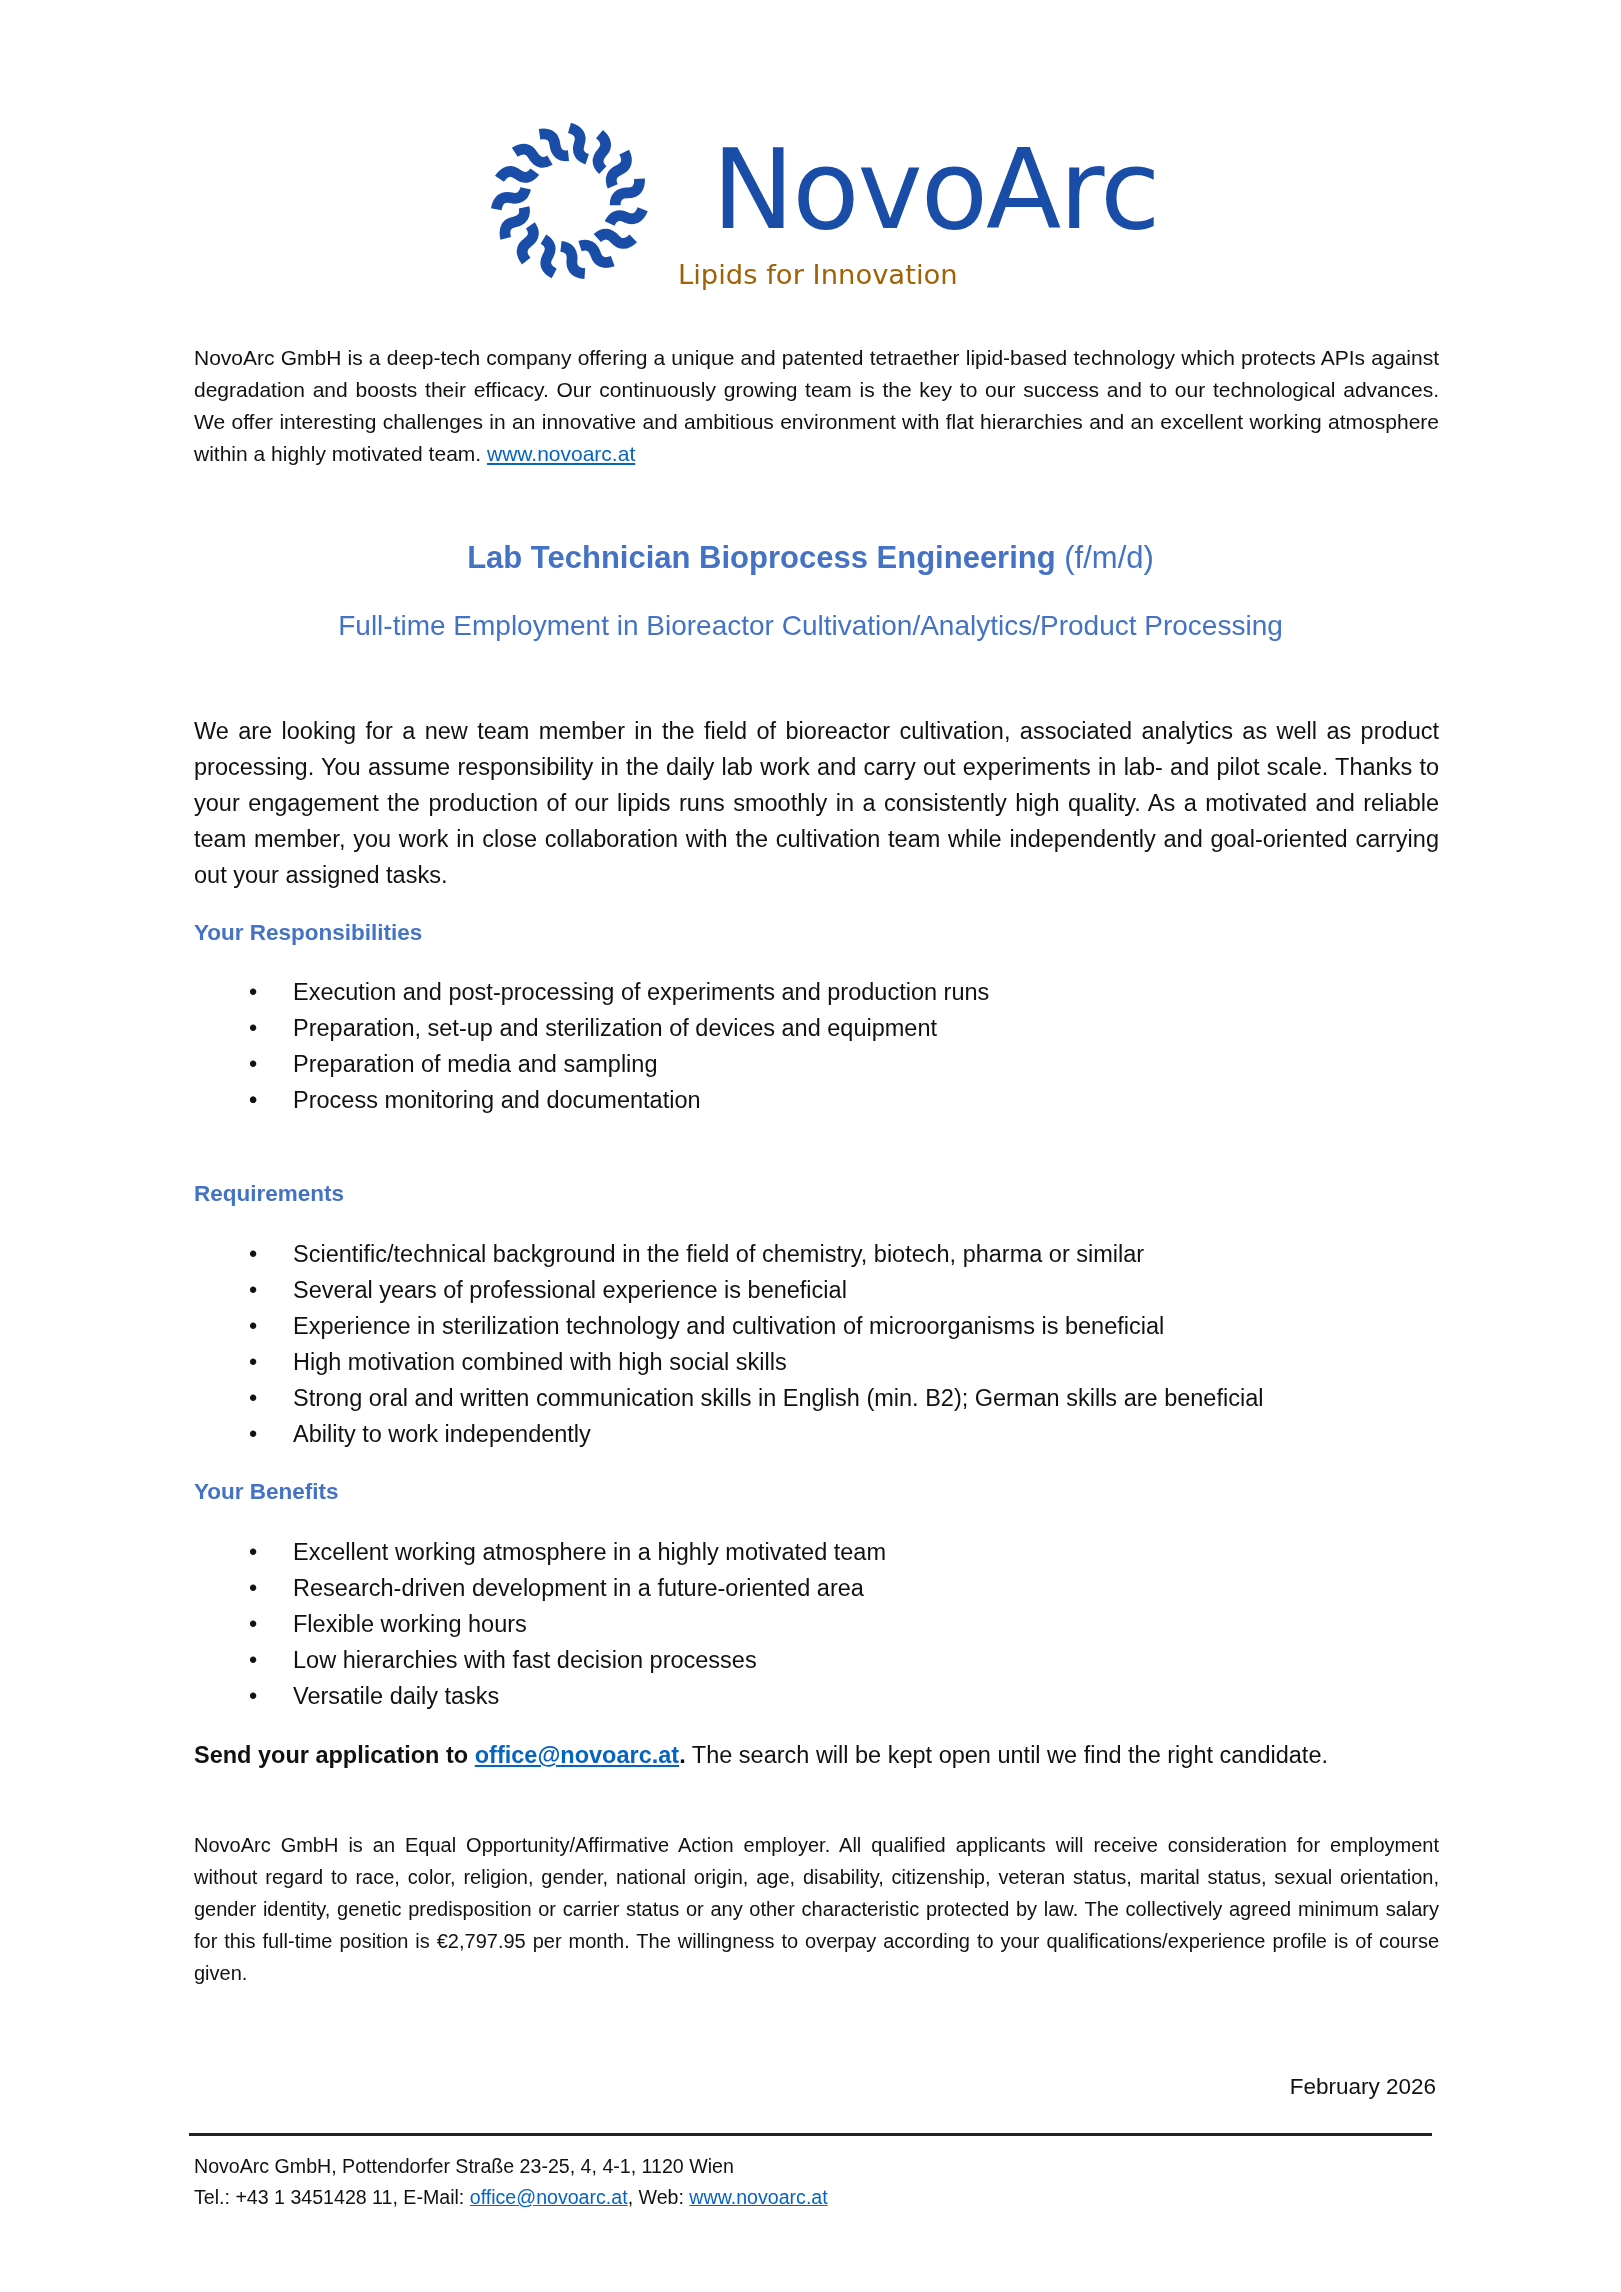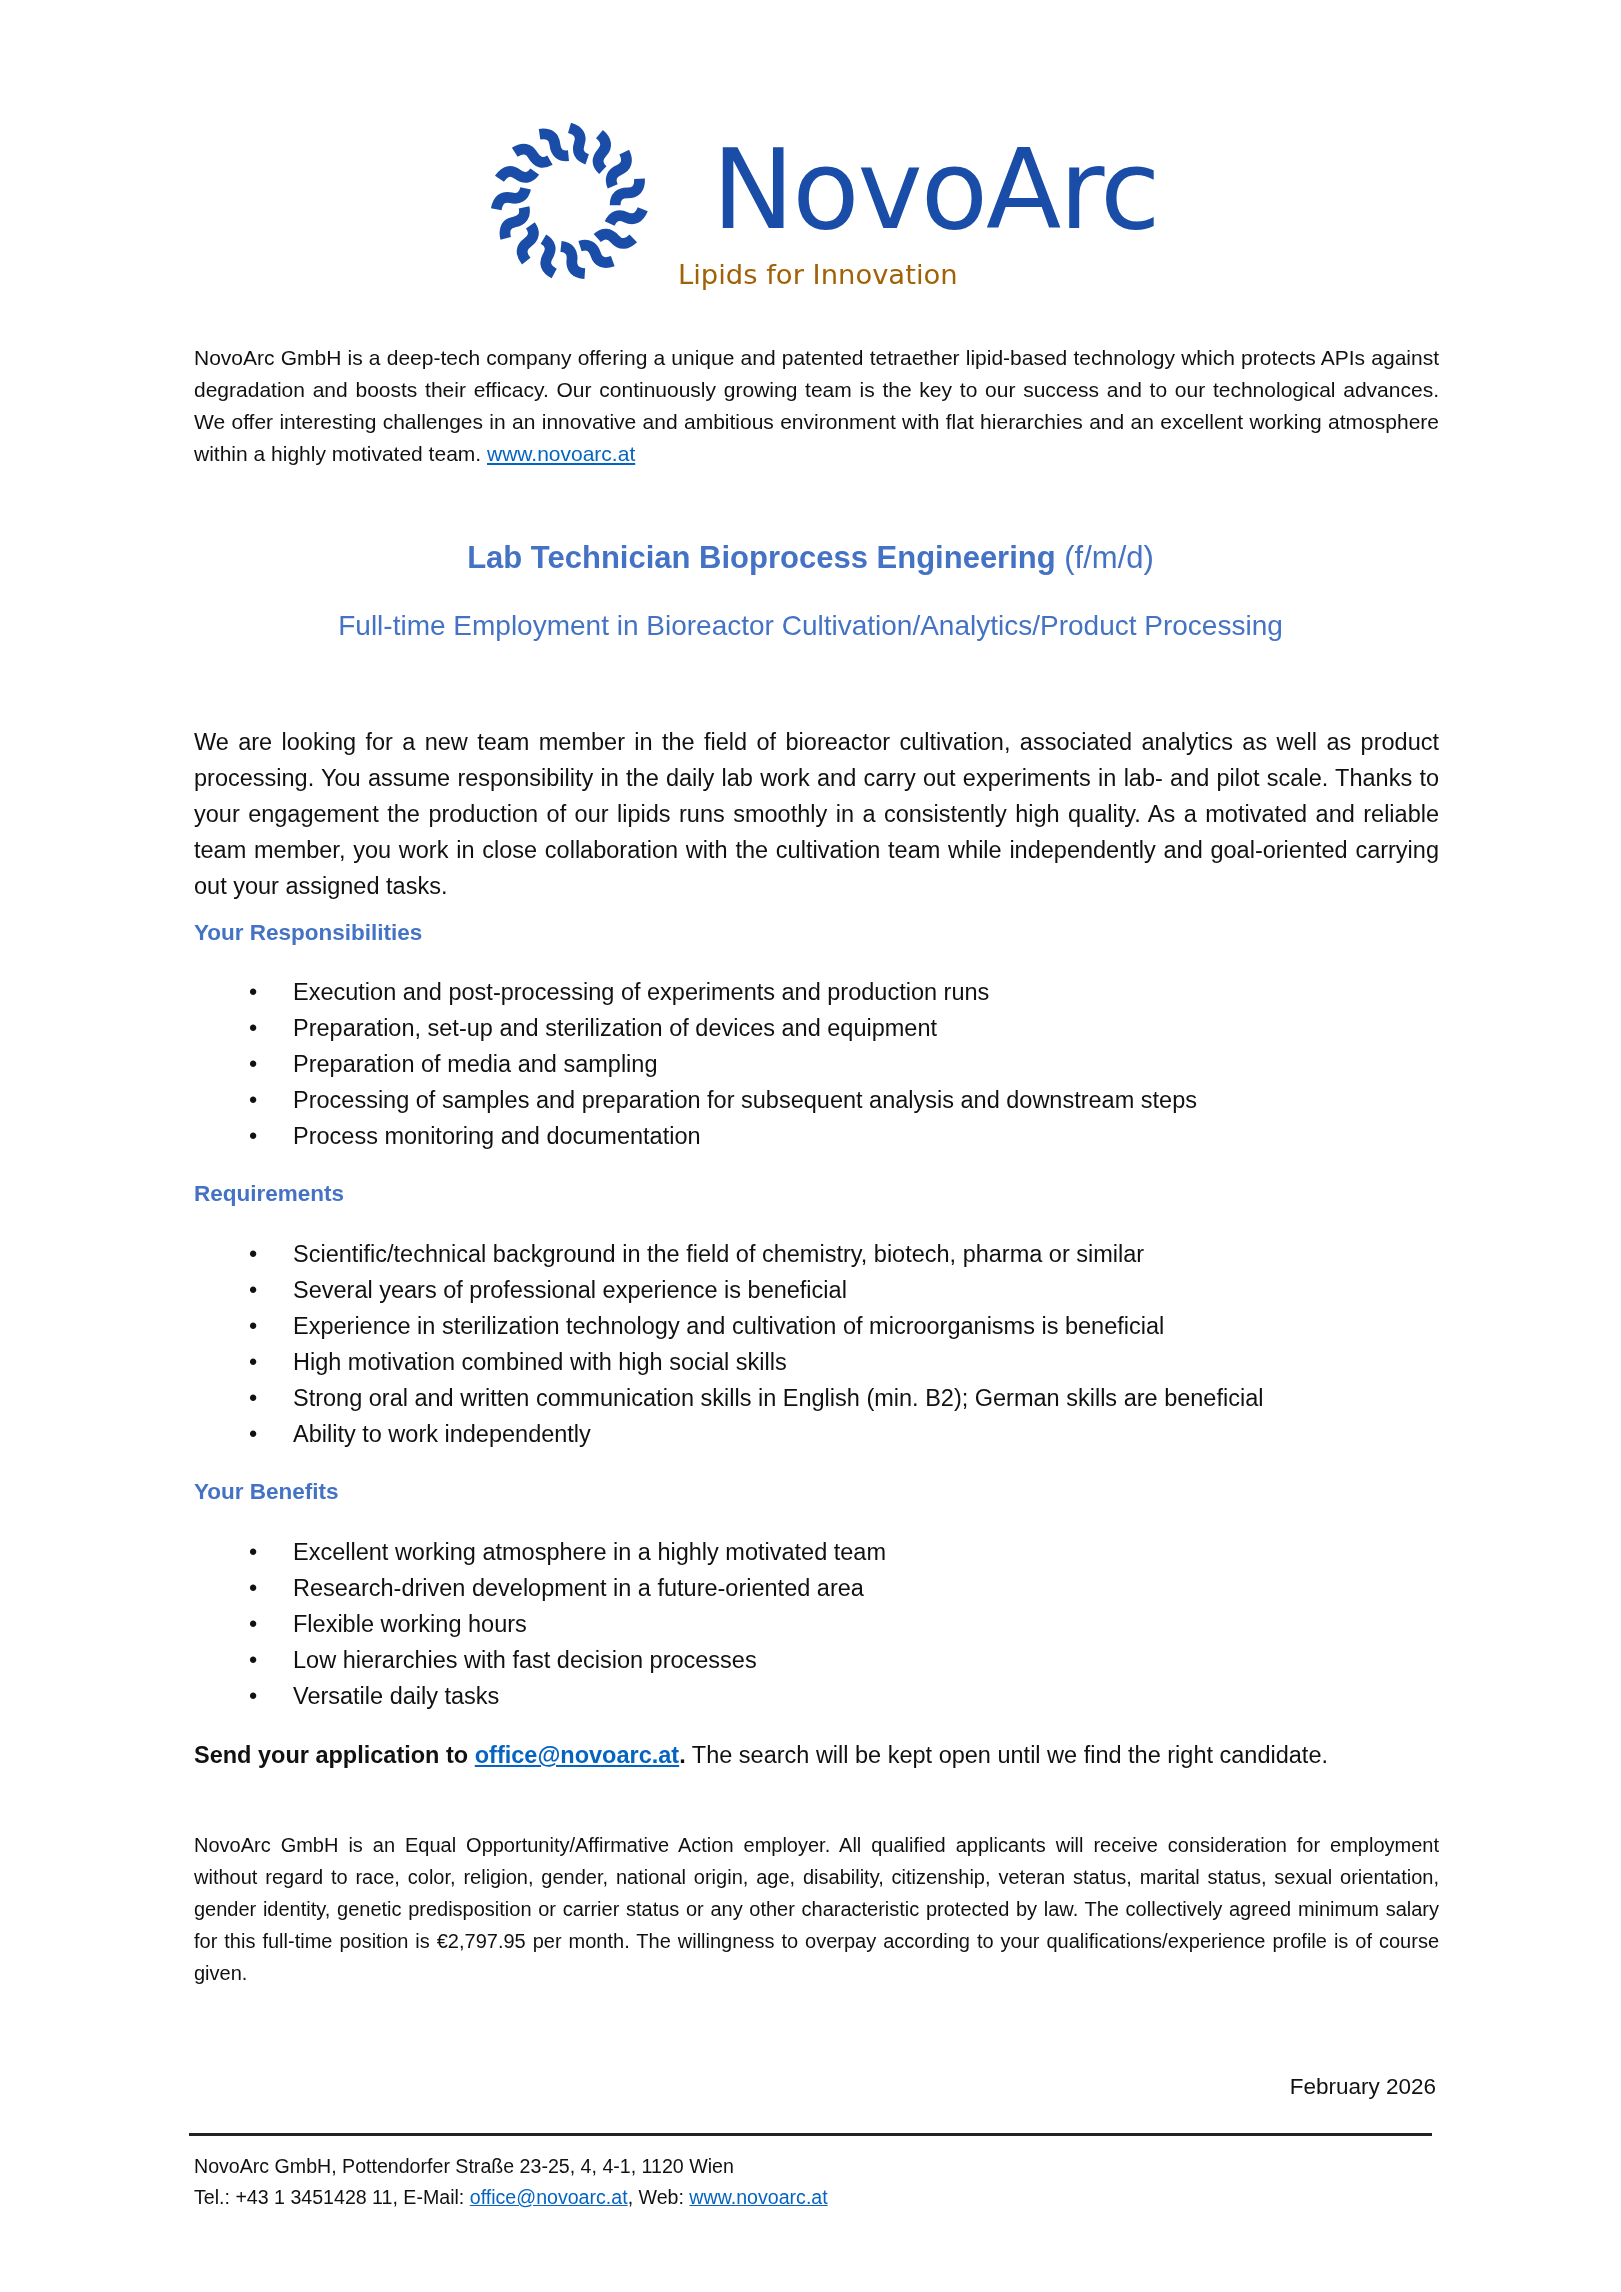--- a/index.html
+++ b/index.html
@@ -12,21 +12,21 @@
   .tagline { left: 678px; top: 261px; font-family: "DejaVu Sans", sans-serif; font-size: 27.4px;
              color: #a16207; line-height: 1; font-weight: 500; }
   .intro { left: 194px; top: 342px; width: 1245px; font-size: 21px; line-height: 32px;
            text-align: justify; }
   a.link { color: #0563C1; text-decoration: underline; }
   .title { left: 0; width: 1621px; top: 540px; text-align: center; font-size: 31px; color: #4472C4; }
   .title b { font-weight: 700; }
   .title .suffix { font-weight: 400; }
   .subtitle { left: 0; width: 1621px; top: 610px; text-align: center; font-size: 28px;
               color: #4472C4; font-weight: 400; }
-  .para { left: 194px; top: 713px; width: 1245px; font-size: 23.5px; line-height: 36px; text-align: justify; margin-top: 11px; }
+  .para { left: 194px; top: 713px; width: 1245px; font-size: 23.5px; line-height: 36px; text-align: justify; }
   .section-h { left: 194px; font-size: 22.5px; color: #4472C4; font-weight: 700; }
   ul.blist { position: absolute; left: 194px; margin: 0; padding: 0; list-style: none;
              font-size: 23.5px; line-height: 36px; }
   ul.blist li { position: relative; padding-left: 99px; white-space: nowrap; }
   ul.blist li .dot { position: absolute; left: 55px; top: 0; }
   .send { left: 194px; top: 1737px; width: 1176px; font-size: 23.5px; line-height: 36px; }
   .send b { font-weight: 700; }
   .disclaimer { left: 194px; top: 1829px; width: 1245px; font-size: 20px; line-height: 32px;
                 text-align: justify; }
   .date { left: 1176px; width: 1242px; left: 194px; top: 2074px; text-align: right; font-size: 22.5px; }
@@ -73,21 +73,21 @@
 </div>
 <div class="abs subtitle">Full-time Employment in Bioreactor Cultivation/Analytics/Product Processing</div>
 
 <div class="abs para">We are looking for a new team member in the field of bioreactor cultivation, associated analytics as well as product processing. You assume responsibility in the daily lab work and carry out experiments in lab- and pilot scale. Thanks to your engagement the production of our lipids runs smoothly in a consistently high quality.  As a motivated and reliable team member, you work in close collaboration with the cultivation team while independently and goal-oriented carrying out your assigned tasks.</div>
 
 <div class="abs section-h" style="top:920px">Your Responsibilities</div>
 <ul class="blist" style="top:974px">
   <li><span class="dot">•</span><span>Execution and post-processing of experiments and production runs</span></li>
   <li><span class="dot">•</span><span>Preparation, set-up and sterilization of devices and equipment</span></li>
   <li><span class="dot">•</span><span>Preparation of media and sampling</span></li>
-  <li><span class="dot">•</span><span>Processing of samples and preparation for subsequent analysis and downstream steps</span></li>
+  <li><span class="dot">•</span></li>
   <li><span class="dot">•</span><span>Process monitoring and documentation</span></li>
 </ul>
 
 <div class="abs section-h" style="top:1181px">Requirements</div>
 <ul class="blist" style="top:1236px">
   <li><span class="dot">•</span><span>Scientific/technical background in the field of chemistry, biotech, pharma or similar</span></li>
   <li><span class="dot">•</span><span>Several years of professional experience is beneficial</span></li>
   <li><span class="dot">•</span><span>Experience in sterilization technology and cultivation of microorganisms is beneficial</span></li>
   <li><span class="dot">•</span><span>High motivation combined with high social skills</span></li>
   <li><span class="dot">•</span><span>Strong oral and written communication skills in English (min. B2); German skills are beneficial</span></li>

